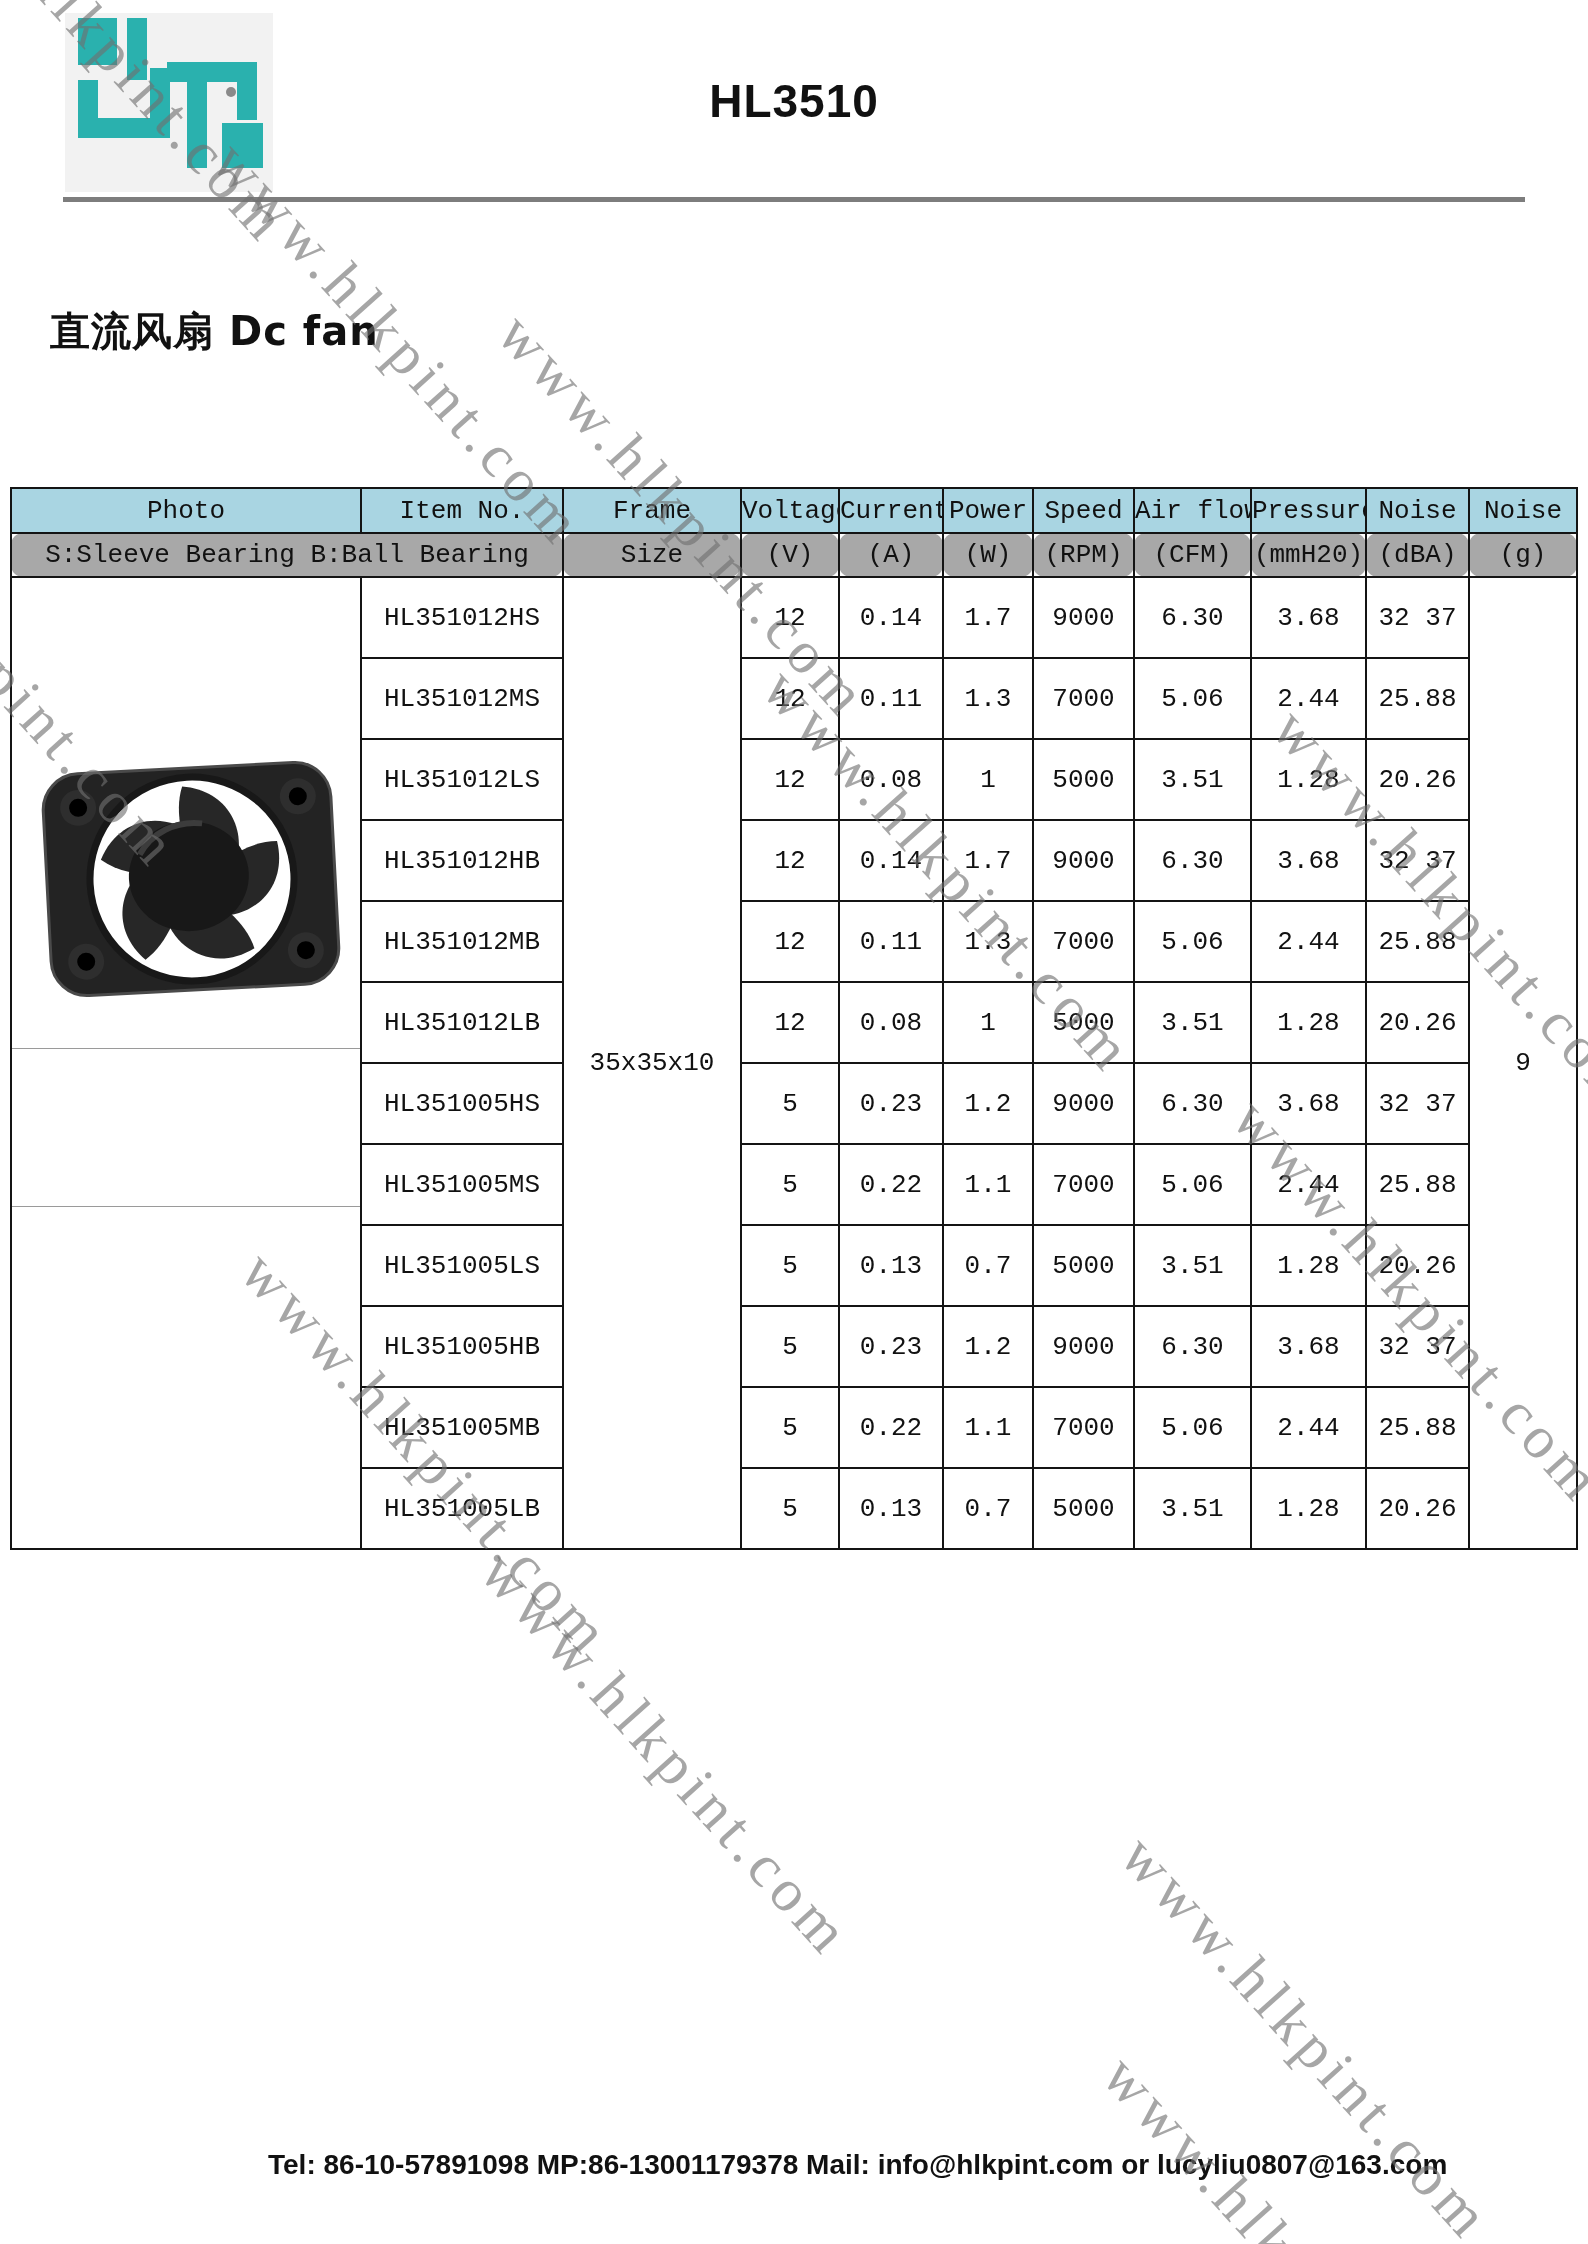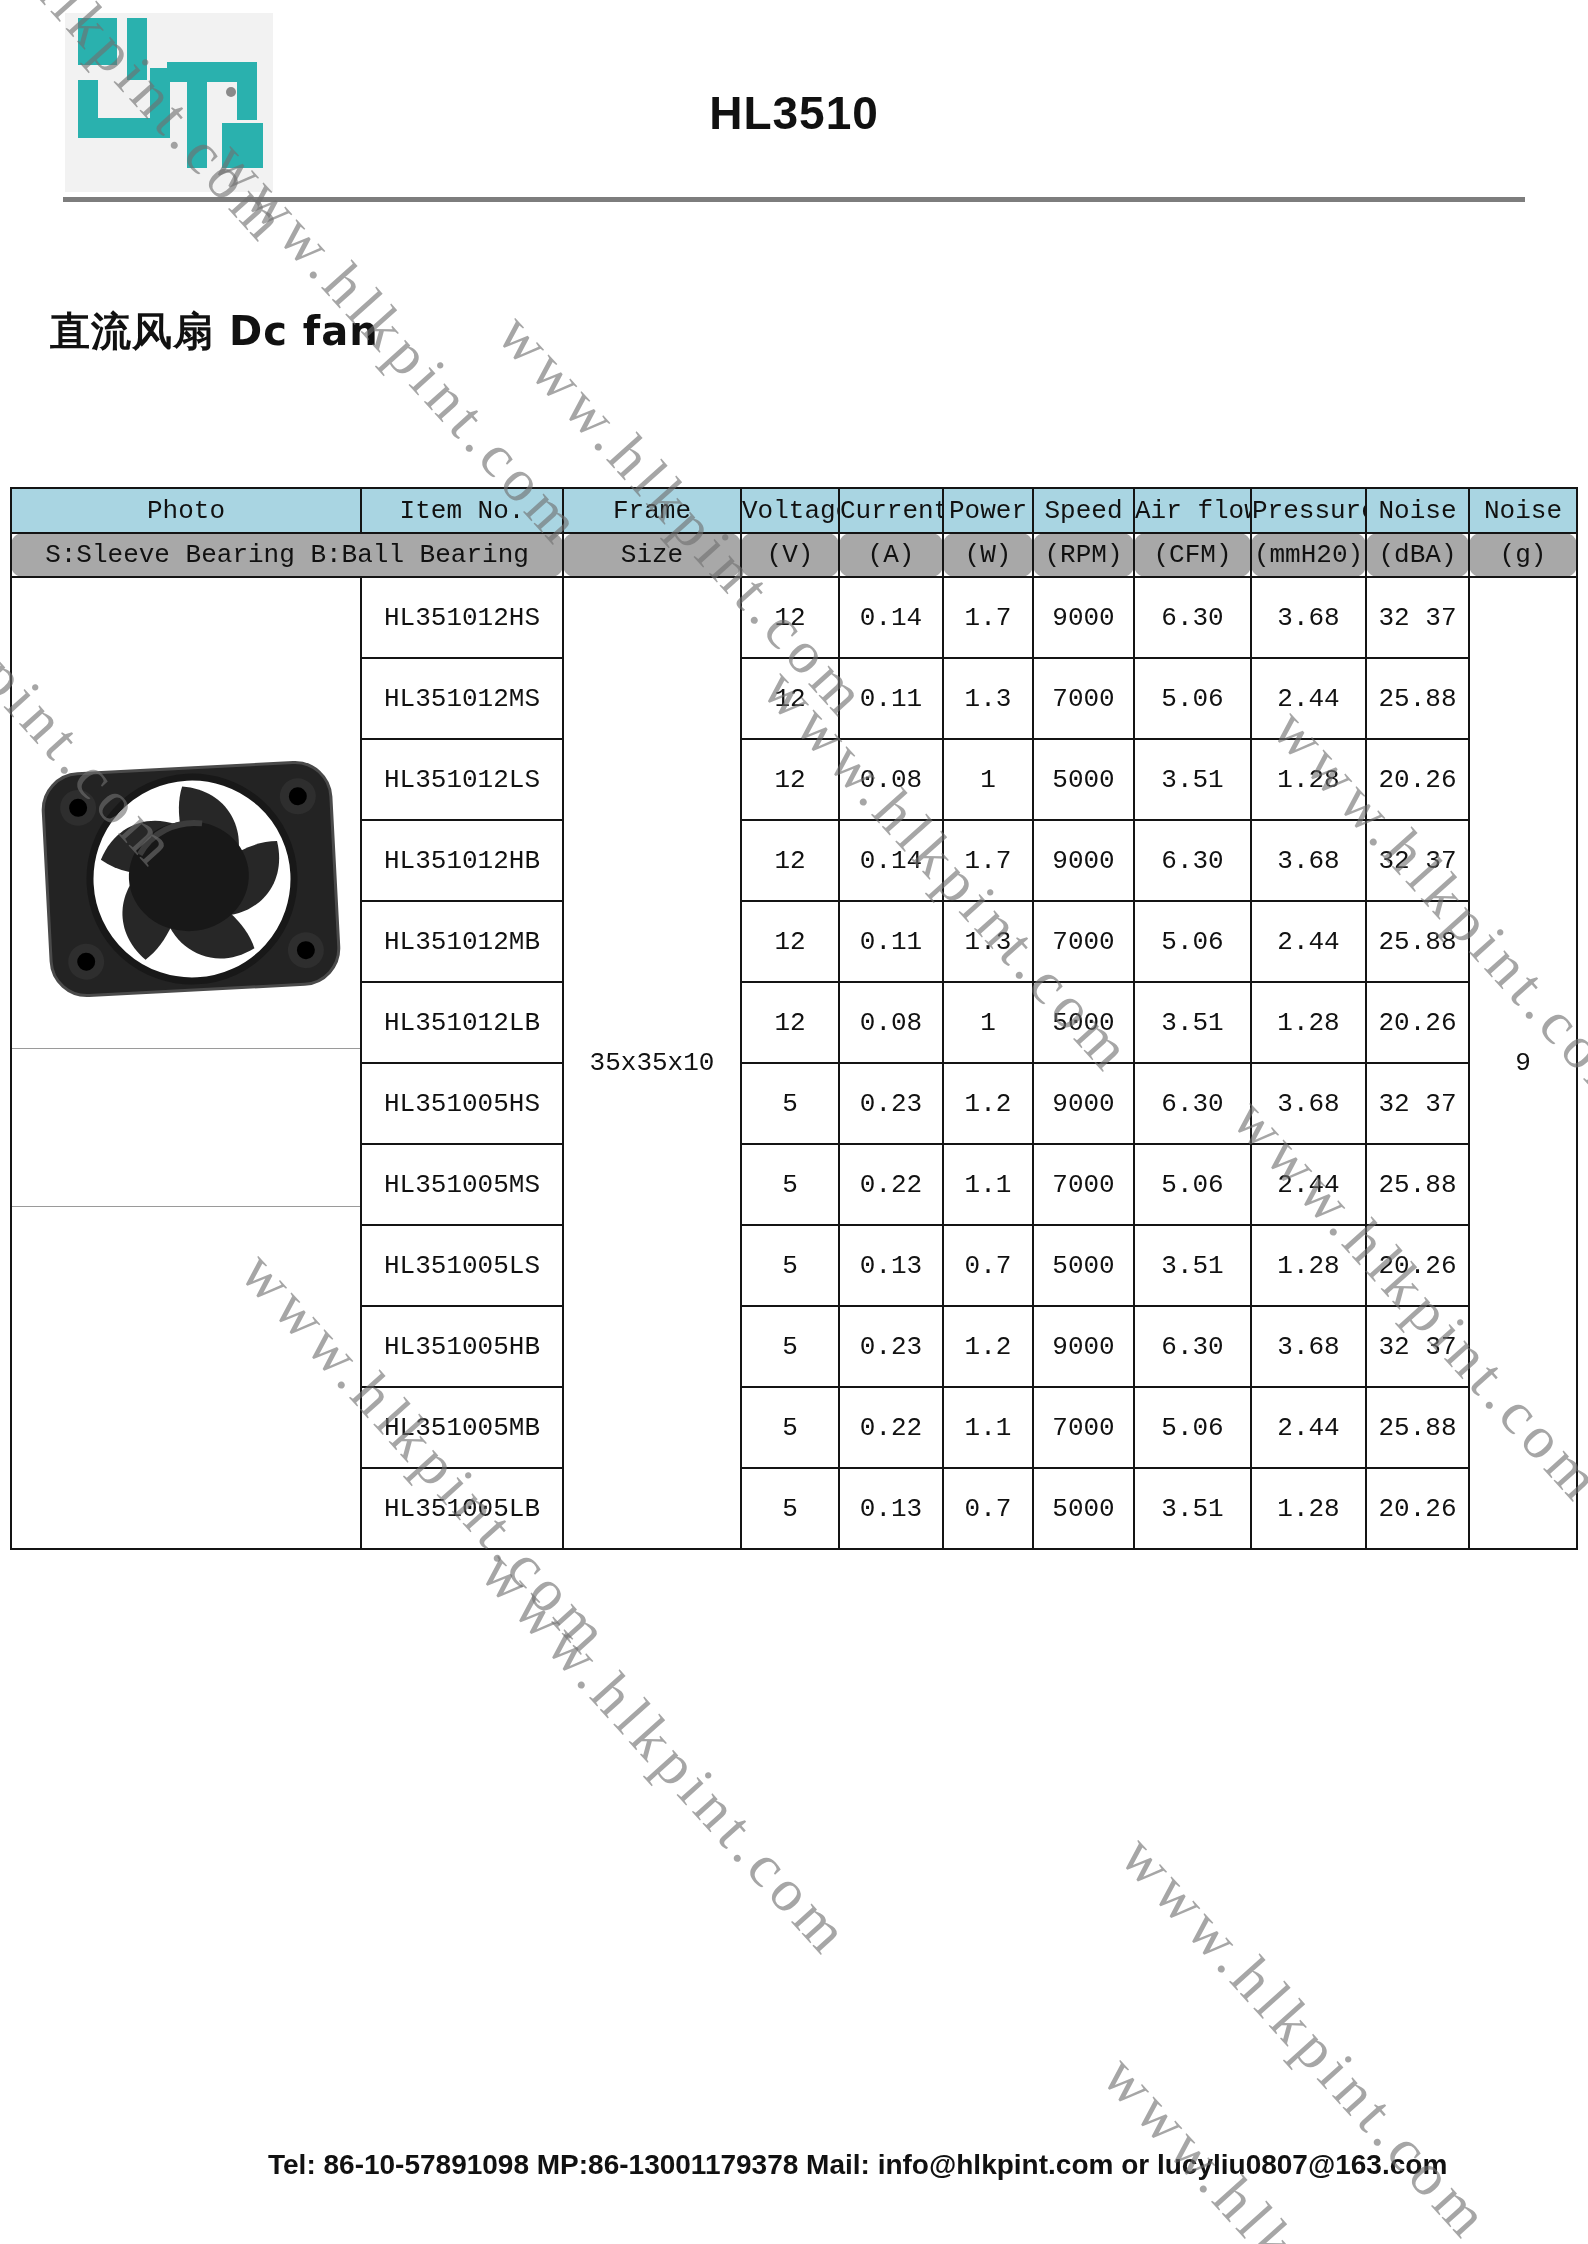--- a/index.html
+++ b/index.html
@@ -2,21 +2,21 @@
 <html><head>
 <meta charset="utf-8">
 <style>
   html,body{margin:0;padding:0;}
   body{width:1588px;height:2244px;position:relative;background:#ffffff;overflow:hidden;
        font-family:"Liberation Sans",sans-serif;color:#111;}
 
   
   .logo-box{position:absolute;left:65px;top:13px;width:208px;height:179px;background:#f2f2f2;}
   .page-title{position:absolute;left:0;top:74px;width:100%;text-align:center;
-              font-size:46px;font-weight:bold;letter-spacing:1px;margin-top:12px;}
+              font-size:46px;font-weight:bold;letter-spacing:1px;}
   .header-rule{position:absolute;left:63px;top:197px;width:1462px;height:5px;background:#7d7d7d;}
   .main-heading{position:absolute;left:50px;top:304px;font-size:40px;font-weight:bold;
                 font-family:"DejaVu Sans","Liberation Sans",sans-serif;letter-spacing:1px;}
 
   
   .spec-table{position:absolute;left:10px;top:487px;width:1566px;border-collapse:collapse;
               table-layout:fixed;font-family:"Liberation Mono","DejaVu Sans Mono",monospace;
               font-size:26px;text-align:center;z-index:1;}
   .spec-table th,.spec-table td{border:2px solid #141414;padding:0;font-weight:normal;
               overflow:hidden;white-space:nowrap;}

